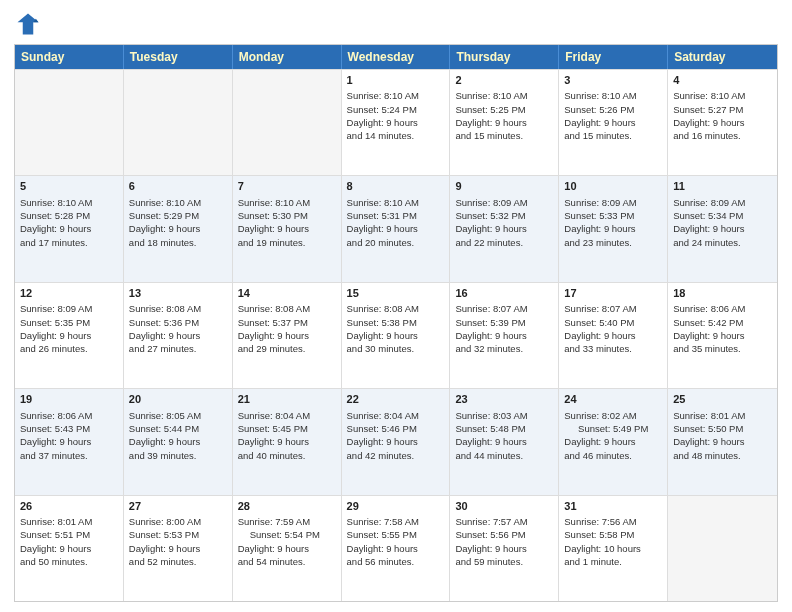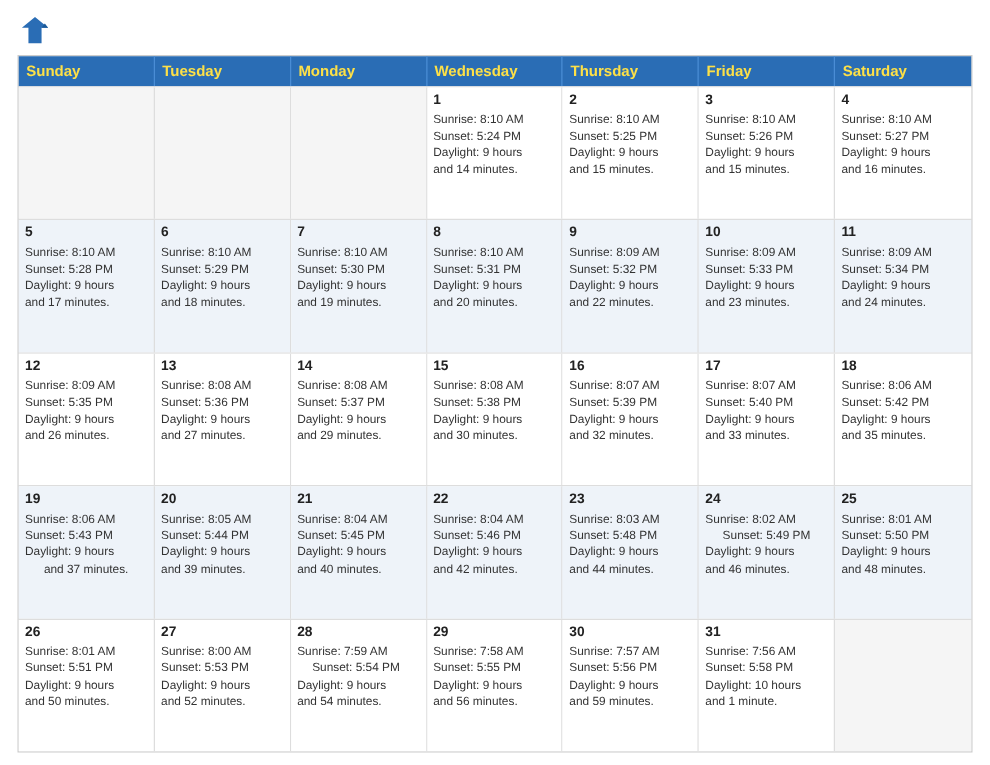--- a/index.html
+++ b/index.html
@@ -51,21 +51,21 @@
       display: flex;
       flex-direction: column;
       border: 1px solid #ccc;
     }
     .cal-header-row {
       display: grid;
       grid-template-columns: repeat(7, 1fr);
       background: #2a6db5;
     }
     .cal-header-cell {
-      color: #fde047;
+      color: #fef9c3;
       font-size: 12px;
       font-weight: bold;
       padding: 5px 6px;
       text-align: left;
       border-right: 1px solid #4a8dd5;
     }
     .cal-header-cell:last-child { border-right: none; }
     .cal-body {
       flex: 1;
       display: flex;
@@ -267,21 +267,21 @@
             <span style="display: block;">Daylight: 9 hours</span>
             <span style="display: block;">and 35 minutes.</span>
           </div>
         </div>
         <div class="cal-row">
           <div class="cal-cell alt-row">
             <span class="day-num">19</span>
             <span style="display: block;">Sunrise: 8:06 AM</span>
             <span style="display: block;">Sunset: 5:43 PM</span>
             <span style="display: block;">Daylight: 9 hours</span>
-            <span style="display: block; text-align: center;">and 37 minutes.</span>
+            <span style="display: block;">and 37 minutes.</span>
           </div>
           <div class="cal-cell alt-row">
             <span class="day-num">20</span>
             <span style="display: block;">Sunrise: 8:05 AM</span>
             <span style="display: block;">Sunset: 5:44 PM</span>
             <span style="display: block;">Daylight: 9 hours</span>
             <span style="display: block;">and 39 minutes.</span>
           </div>
           <div class="cal-cell alt-row">
             <span class="day-num">21</span>

